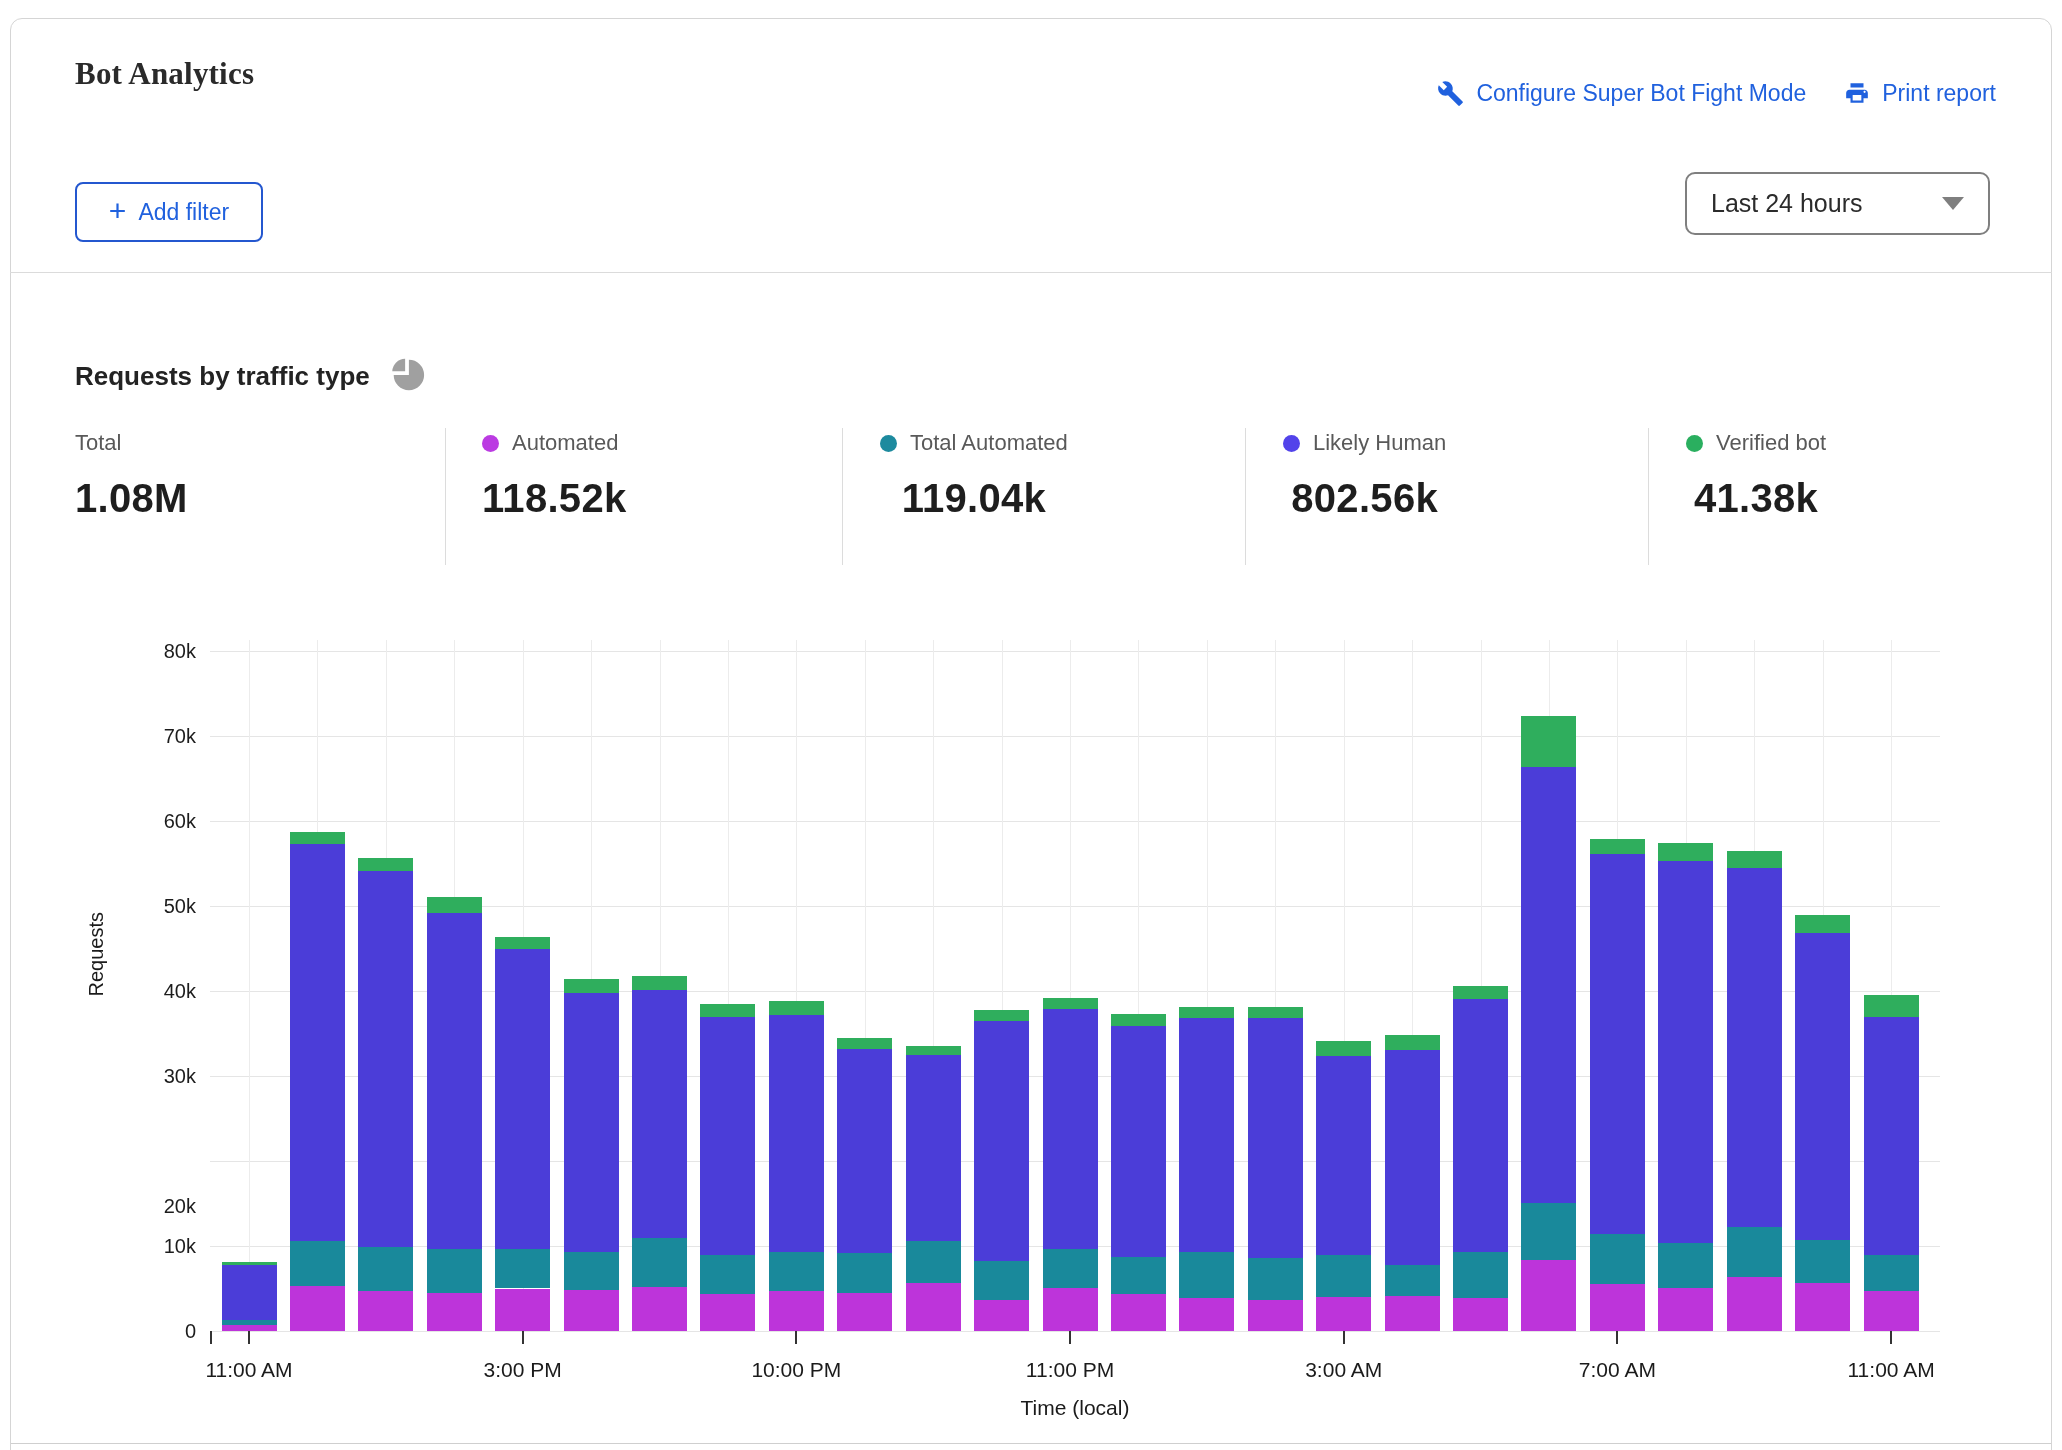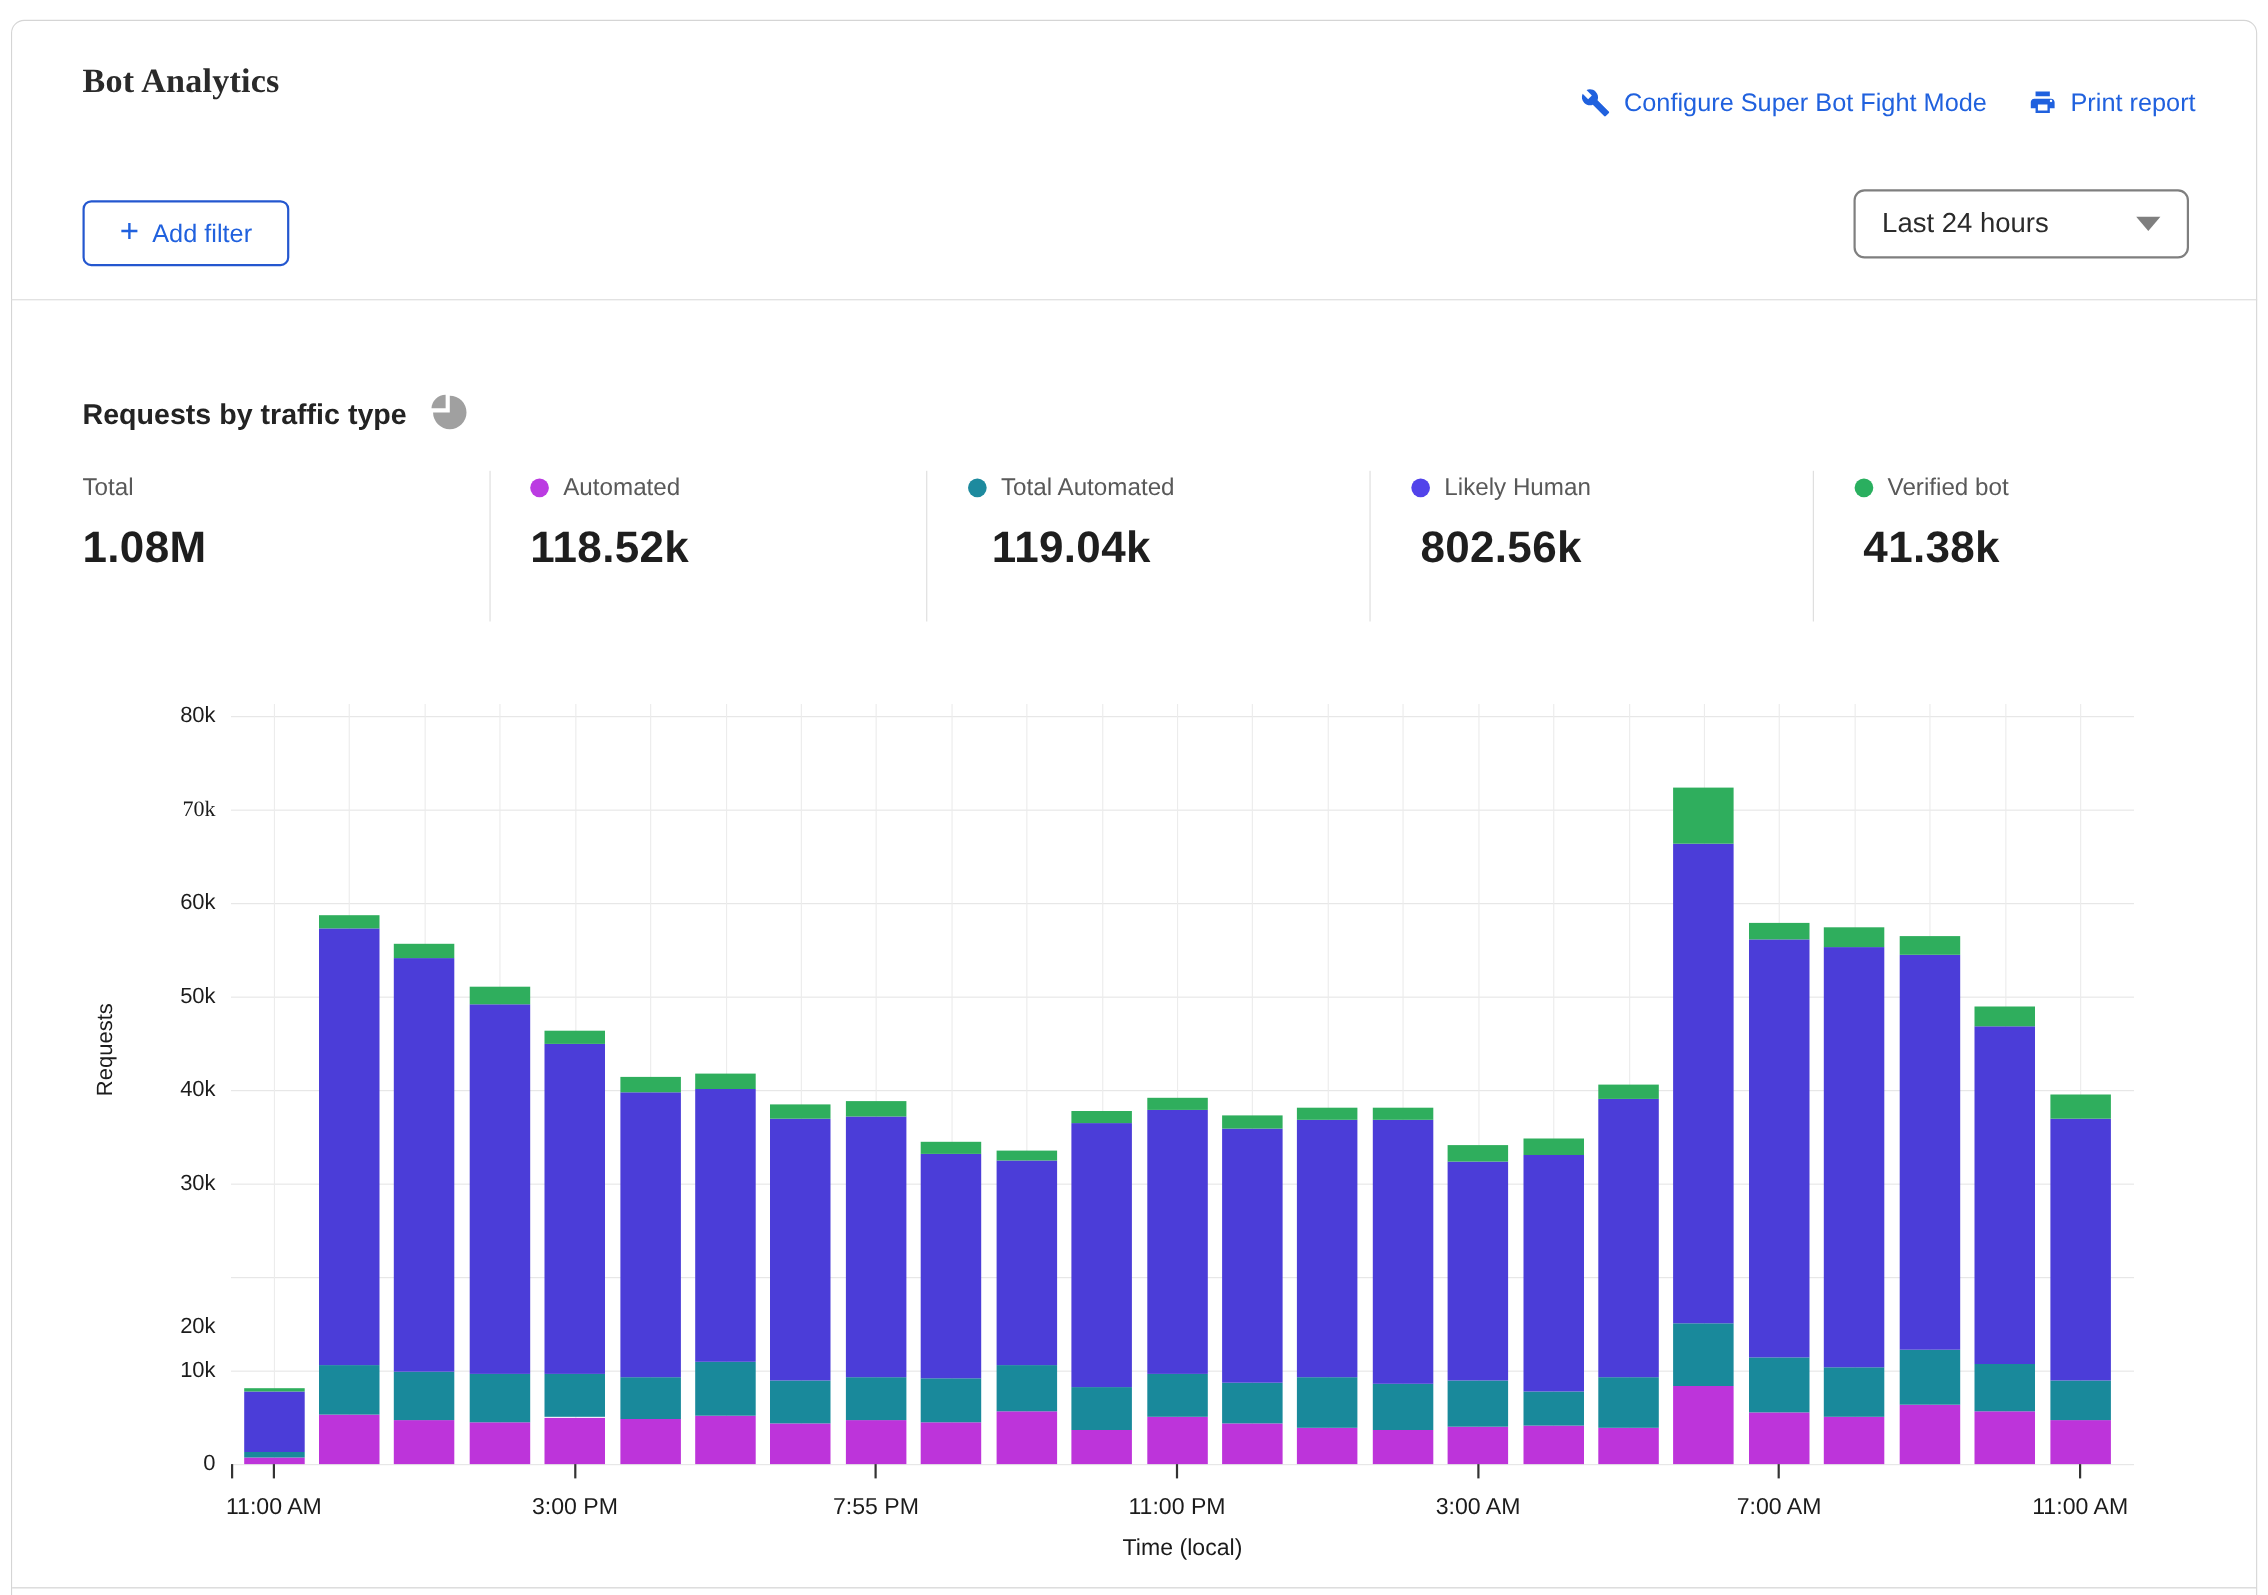--- a/index.html
+++ b/index.html
@@ -156,21 +156,21 @@
     <div class="ytick" style="left: 126px; top: 1206px;">20k</div>
     <div class="gridline-h" style="left: 210px; top: 1076px; width: 1730px;"></div>
     <div class="ytick" style="left: 126px; top: 1076px;">30k</div>
     <div class="gridline-h" style="left: 210px; top: 991px; width: 1730px;"></div>
     <div class="ytick" style="left: 126px; top: 991px;">40k</div>
     <div class="gridline-h" style="left: 210px; top: 906px; width: 1730px;"></div>
     <div class="ytick" style="left: 126px; top: 906px;">50k</div>
     <div class="gridline-h" style="left: 210px; top: 821px; width: 1730px;"></div>
     <div class="ytick" style="left: 126px; top: 821px;">60k</div>
     <div class="gridline-h" style="left: 210px; top: 736px; width: 1730px;"></div>
-    <div class="ytick" style="left: 126px; top: 736px; font-family: Liberation Serif, serif;">70k</div>
+    <div class="ytick" style="left: 126px; top: 736px;">70k</div>
     <div class="gridline-h" style="left: 210px; top: 651px; width: 1730px;"></div>
     <div class="ytick" style="left: 126px; top: 651px;">80k</div>
     <div class="gridline-v" style="left: 249px; top: 640px; height: 691px;"></div>
     <div class="gridline-v" style="left: 317.42px; top: 640px; height: 691px;"></div>
     <div class="gridline-v" style="left: 385.84px; top: 640px; height: 691px;"></div>
     <div class="gridline-v" style="left: 454.26px; top: 640px; height: 691px;"></div>
     <div class="gridline-v" style="left: 522.68px; top: 640px; height: 691px;"></div>
     <div class="gridline-v" style="left: 591.1px; top: 640px; height: 691px;"></div>
     <div class="gridline-v" style="left: 659.52px; top: 640px; height: 691px;"></div>
     <div class="gridline-v" style="left: 727.94px; top: 640px; height: 691px;"></div>
@@ -290,21 +290,21 @@
     <div class="bar-seg" style="left: 1863.58px; width: 55px; top: 1291.05px; height: 39.95px; background: rgb(189, 52, 218);"></div>
     <div class="bar-seg" style="left: 1863.58px; width: 55px; top: 1255.35px; height: 35.7px; background: rgb(25, 137, 155);"></div>
     <div class="bar-seg" style="left: 1863.58px; width: 55px; top: 1017.35px; height: 238px; background: rgb(75, 61, 216);"></div>
     <div class="bar-seg" style="left: 1863.58px; width: 55px; top: 995.25px; height: 22.1px; background: rgb(47, 174, 93);"></div>
     <div class="xtick-mark" style="left: 210px; top: 1331px;"></div>
     <div class="xtick-mark" style="left: 248px; top: 1331px;"></div>
     <div class="xtick-label" style="left: 249px; top: 1358px;">11:00 AM</div>
     <div class="xtick-mark" style="left: 521.68px; top: 1331px;"></div>
     <div class="xtick-label" style="left: 522.68px; top: 1358px;">3:00 PM</div>
     <div class="xtick-mark" style="left: 795.36px; top: 1331px;"></div>
-    <div class="xtick-label" style="left: 796.36px; top: 1358px;">7:55 PM</div>
+    <div class="xtick-label" style="left: 796.36px; top: 1358px;">10:00 PM</div>
     <div class="xtick-mark" style="left: 1069.04px; top: 1331px;"></div>
     <div class="xtick-label" style="left: 1070.04px; top: 1358px;">11:00 PM</div>
     <div class="xtick-mark" style="left: 1342.72px; top: 1331px;"></div>
     <div class="xtick-label" style="left: 1343.72px; top: 1358px;">3:00 AM</div>
     <div class="xtick-mark" style="left: 1616.4px; top: 1331px;"></div>
     <div class="xtick-label" style="left: 1617.4px; top: 1358px;">7:00 AM</div>
     <div class="xtick-mark" style="left: 1890.08px; top: 1331px;"></div>
     <div class="xtick-label" style="left: 1891.08px; top: 1358px;">11:00 AM</div>
     <div class="axis-title-x" style="left: 1075px; top: 1396px;">Time (local)</div>
   </div>

